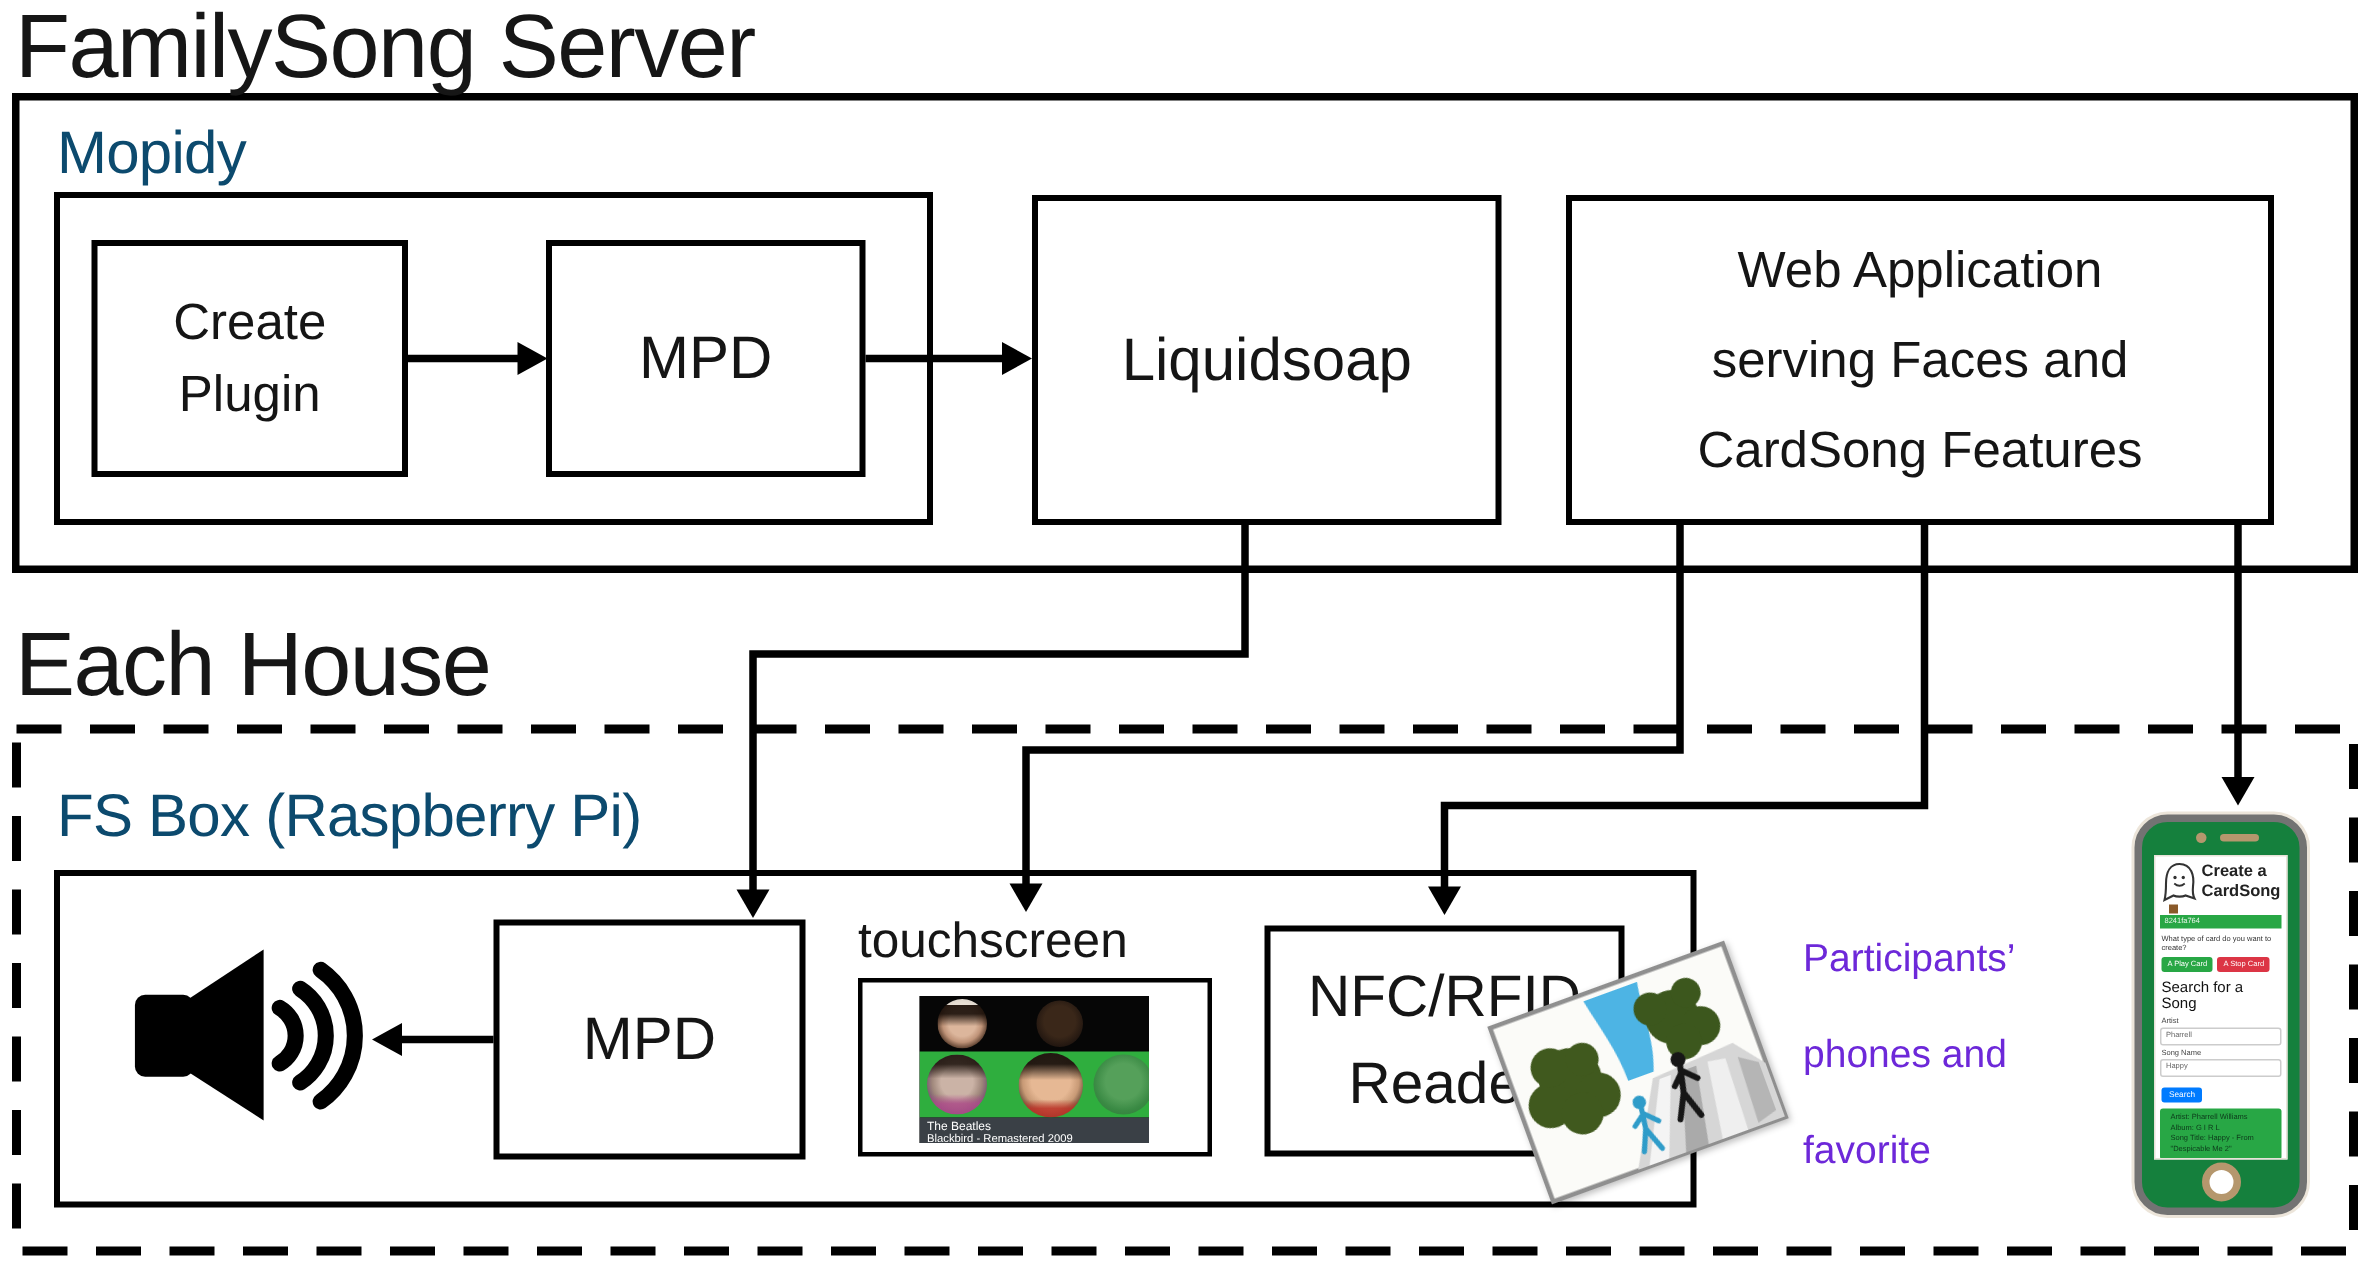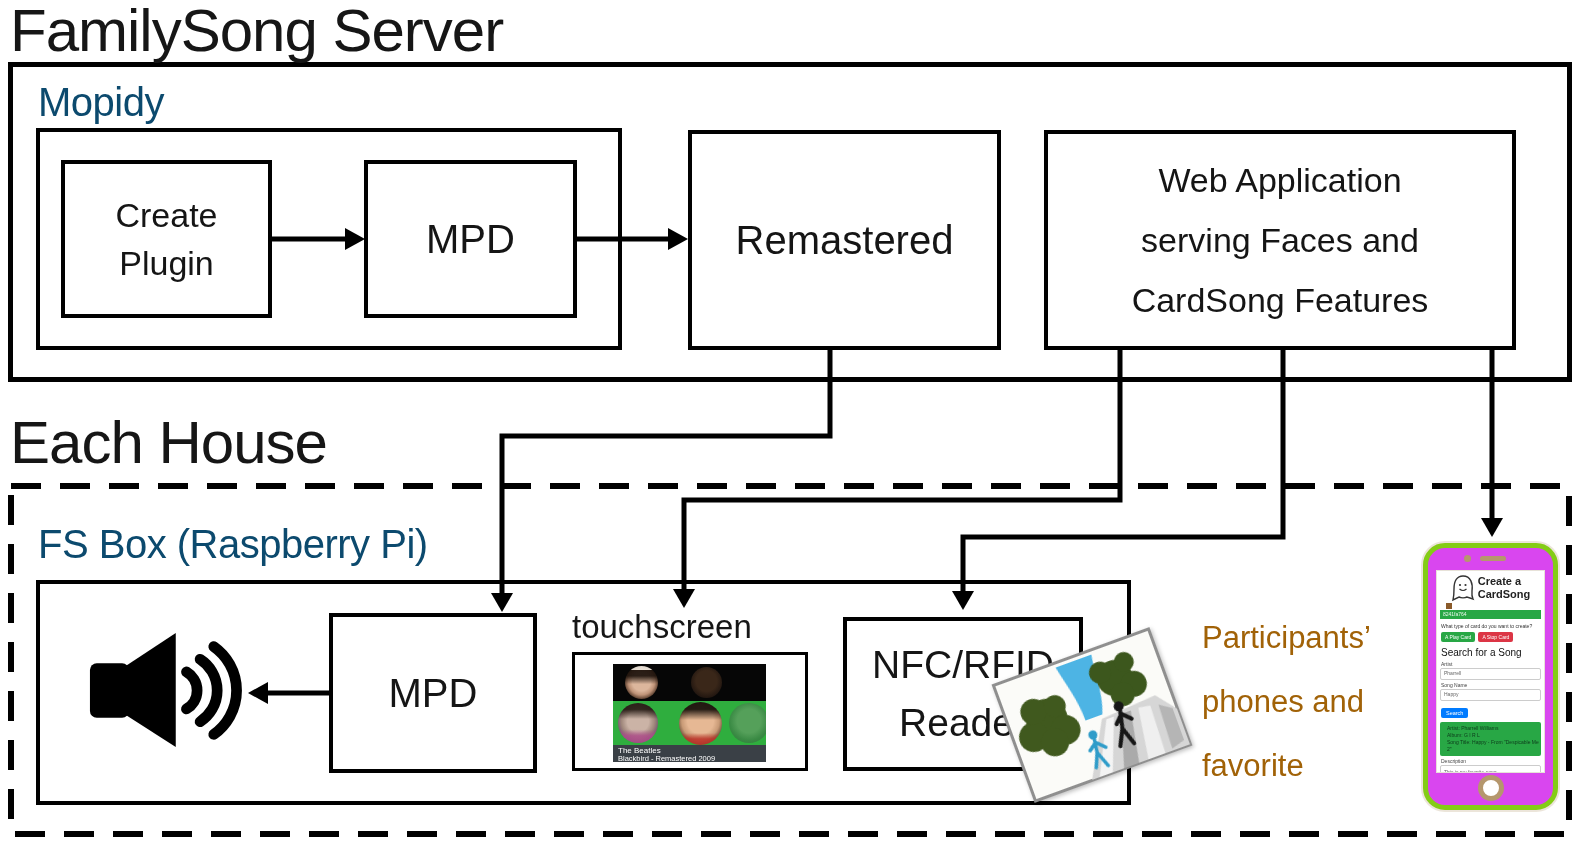--- a/index.html
+++ b/index.html
@@ -19,21 +19,21 @@
   
   .ts-box{background:#fff;border:3px solid #000;z-index:2;box-sizing:border-box;}
   .thumb{position:absolute;overflow:hidden;background:#060606;}
   .t-row{position:absolute;left:0;width:100%;}
   .avatar{position:absolute;border-radius:50%;}
   .t-caption{position:absolute;left:0;width:100%;background:#3a4046;color:#fff;}
   .t-caption .c1{font-size:8px;line-height:9px;padding:1px 4px 0 5px;}
   .t-caption .c2{font-size:7.5px;line-height:8px;padding-left:5px;}
 
   
-  .phone{position:absolute;width:135px;height:267px;background:#d946ef;border:5px solid #84cc16;border-radius:22px;box-sizing:border-box;z-index:2;box-shadow:0 0 0 2px rgba(181,151,109,.25);}
+  .phone{position:absolute;width:115px;height:267px;background:#15803d;border:5px solid #737373;border-radius:22px;box-sizing:border-box;z-index:2;box-shadow:0 0 0 2px rgba(181,151,109,.25);}
   .phone .cam{position:absolute;width:7px;height:7px;border-radius:50%;background:#b5976d;left:36px;top:7px;}
   .phone .slit{position:absolute;width:26px;height:5px;border-radius:3px;background:#b5976d;left:52px;top:8px;}
   .phone .home{position:absolute;width:16px;height:16px;border-radius:50%;border:5px solid #b5976d;left:50%;margin-left:-13px;bottom:4px;background:#fff;}
   .screen{position:absolute;left:8px;right:8px;top:22px;bottom:32px;background:#fff;border:1px solid #e7e2d8;overflow:hidden;padding:2px 3px;box-sizing:border-box;}
   .scr-head{display:flex;align-items:center;justify-content:center;gap:3px;margin-top:1px;}
   .scr-title{font-weight:bold;font-size:11px;line-height:13px;color:#222;text-align:left;}
   .chip{width:6px;height:6px;background:#8a5a2a;margin:1px 0 0 6px;}
   .idbar{height:9px;background:#28a745;color:#eaf6ec;font-size:5px;line-height:9px;padding-left:3px;margin-top:1px;}
   .question{font-size:5px;color:#333;margin:4px 0 3px 1px;}
   .btnrow{display:flex;gap:3px;margin-left:1px;}
@@ -61,21 +61,21 @@
   <div class="abs nbox" style="left:61px;top:160px;width:211px;height:158px;">
     <span class="ln mid">Create</span>
     <span class="ln mid">Plugin</span>
   </div>
 
   <div class="abs nbox" style="left:364px;top:160px;width:213px;height:158px;">
     <span class="big">MPD</span>
   </div>
 
   <div class="abs nbox" style="left:688px;top:130px;width:313px;height:220px;">
-    <span class="big">Remastered</span>
+    <span class="big">Liquidsoap</span>
   </div>
 
   <div class="abs nbox" style="left:1044px;top:130px;width:472px;height:220px;">
     <span class="ln webapp-lines">Web Application</span>
     <span class="ln webapp-lines">serving Faces and</span>
     <span class="ln webapp-lines">CardSong Features</span>
   </div>
 
   <div class="abs sub-label" style="left:38px;top:522px;">FS Box (Raspberry Pi)</div>
   <div class="abs outerbox" style="left:36px;top:580px;width:1095px;height:225px;border-width:4px;"></div>
@@ -144,21 +144,21 @@
     <g stroke="#161616" stroke-width="4" stroke-linecap="round">
       <circle cx="112" cy="64" r="5" fill="#161616" stroke="none"></circle>
       <path d="M112,68 L108,86 M108,86 L100,102 M108,86 L114,104 M112,72 L104,80 M112,72 L120,80" fill="none"></path>
     </g>
     <g stroke="#2f9cc9" stroke-width="3.5" stroke-linecap="round">
       <circle cx="78" cy="82" r="4.5" fill="#2f9cc9" stroke="none"></circle>
       <path d="M78,86 L76,100 M76,100 L70,114 M76,100 L82,116 M78,90 L70,96 M78,90 L86,98" fill="none"></path>
     </g>
   </svg>
 
-  <div class="abs" style="left:1202px;top:606px;font-size:31px;line-height:64px;color:#a16207;z-index:2;">
+  <div class="abs" style="left:1202px;top:606px;font-size:26px;line-height:64px;color:#6d28d9;z-index:2;">
     <span class="ln">Participants’</span>
     <span class="ln">phones and</span>
     <span class="ln">favorite</span>
   </div>
 
   <div class="phone" style="left:1423px;top:543px;">
     <div class="cam"></div>
     <div class="slit"></div>
     <div class="home"></div>
     <div class="screen">

